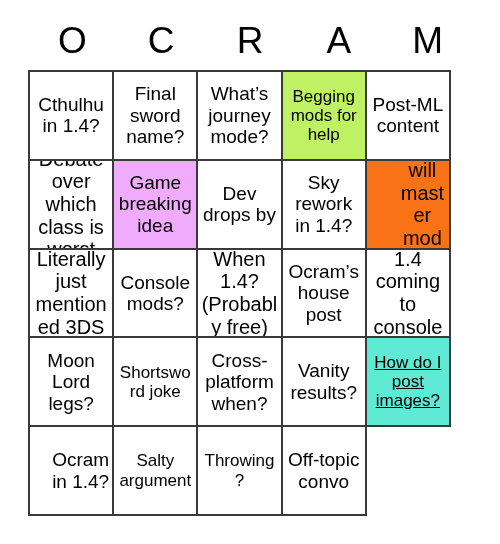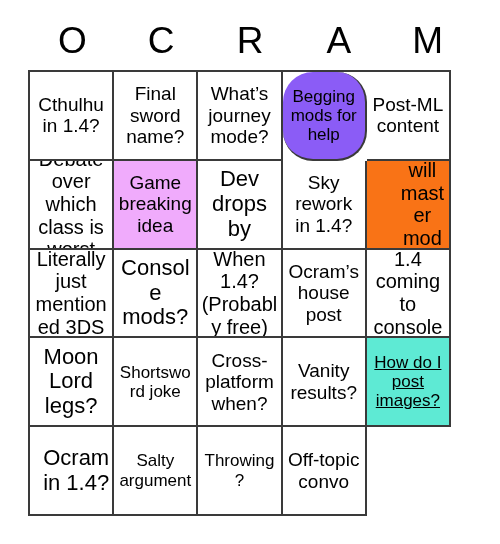--- a/index.html
+++ b/index.html
@@ -67,21 +67,21 @@
   }
   .cell-text {
     display: block;
     width: 100%;
     line-height: 1.13;
     word-break: break-word;
     hyphens: none;
   }
 
   
-  .fs-xl   { font-size: 22px; }
+  .fs-xl   { font-size: 19px; }
   .fs-lg   { font-size: 19px; }
   .fs-md   { font-size: 17px; }
   .fs-sm   { font-size: 20px; text-align: center; }
   .fs-xs   { font-size: 17px; }
 </style>
 </head>
 <body style="color: rgb(0, 0, 0);">
 
 <div id="bingo-card">
 
@@ -96,21 +96,21 @@
   <div id="bingo-grid" style="background: rgb(255, 255, 255); border-top-color: rgb(58, 58, 58); border-left-color: rgb(58, 58, 58);">
     <div class="bingo-cell" style="border-right-color: rgb(58, 58, 58); border-bottom-color: rgb(58, 58, 58); background: rgb(255, 255, 255);">
         <span class="cell-text fs-lg">Cthulhu in 1.4?</span>
       </div>
     <div class="bingo-cell" style="border-right-color: rgb(58, 58, 58); border-bottom-color: rgb(58, 58, 58); background: rgb(255, 255, 255);">
         <span class="cell-text fs-lg">Final sword name?</span>
       </div>
     <div class="bingo-cell" style="border-right-color: rgb(58, 58, 58); border-bottom-color: rgb(58, 58, 58); background: rgb(255, 255, 255);">
         <span class="cell-text fs-lg">What’s journey mode?</span>
       </div>
-    <div class="bingo-cell" style="border-right-color: rgb(58, 58, 58); border-bottom-color: rgb(58, 58, 58); background: #8b5cf6; border-radius: 30px;">
+    <div class="bingo-cell" style="border-right-color: rgb(58, 58, 58); border-bottom-color: rgb(58, 58, 58); background: #bef264;">
         <span class="cell-text fs-md">Begging mods for help</span>
       </div>
     <div class="bingo-cell" style="border-right-color: rgb(58, 58, 58); border-bottom-color: rgb(58, 58, 58); background: rgb(255, 255, 255);">
         <span class="cell-text fs-lg">Post-ML content</span>
       </div>
 
     <div class="bingo-cell" style="border-right-color: rgb(58, 58, 58); border-bottom-color: rgb(58, 58, 58); background: rgb(255, 255, 255);">
         <span class="cell-text fs-sm">Debate over which class is worst</span>
       </div>
     <div class="bingo-cell" style="border-right-color: rgb(58, 58, 58); border-bottom-color: rgb(58, 58, 58); background: #f0abfc;">

